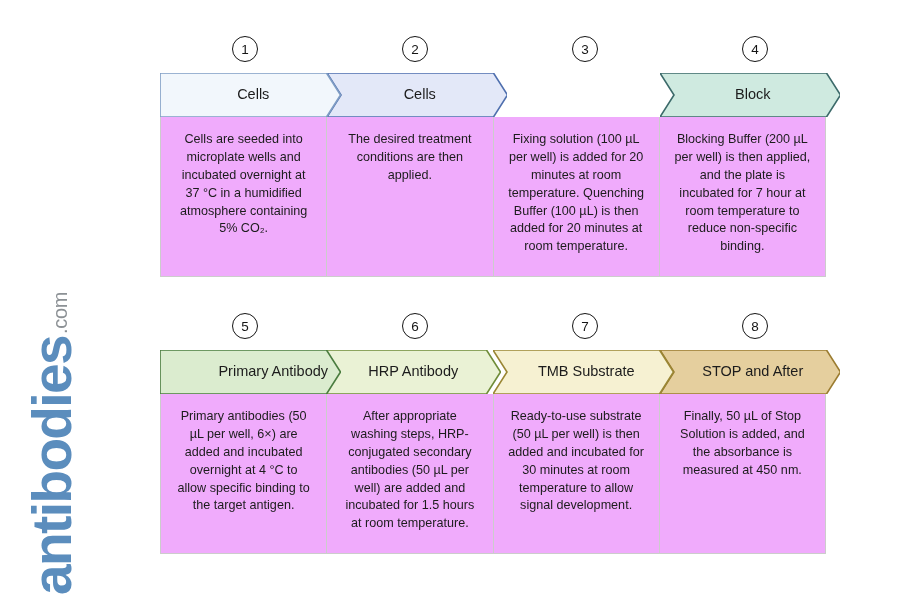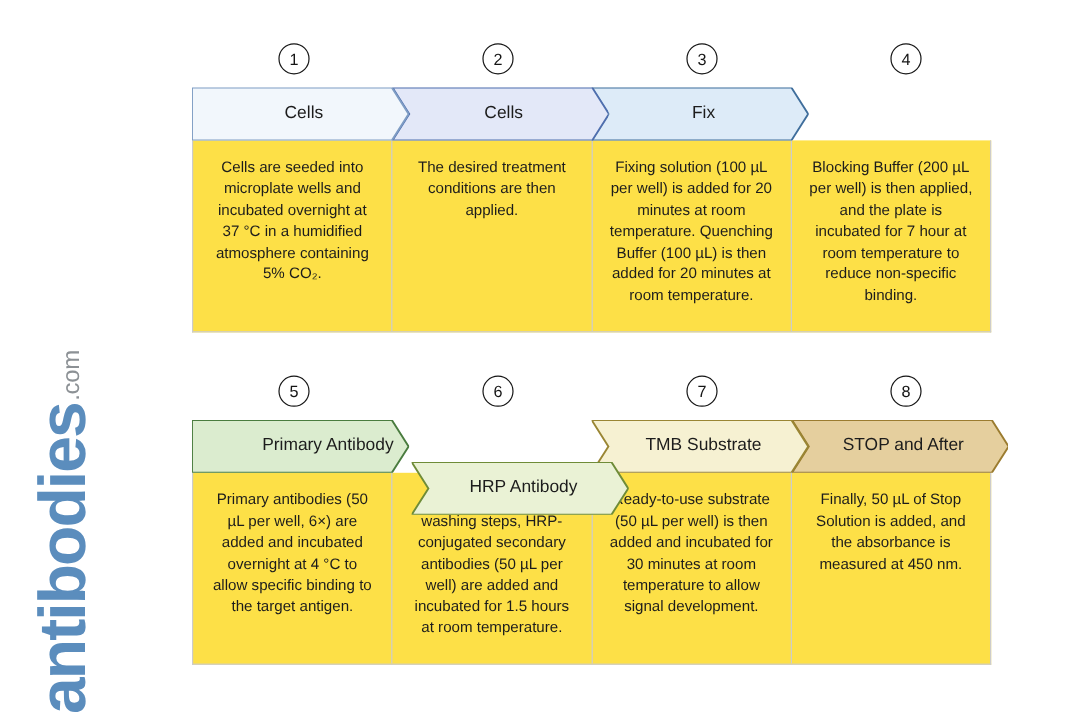--- a/index.html
+++ b/index.html
@@ -120,21 +120,21 @@
 
   
   .body-grid {
     position: relative;
     display: flex;
     width: 666px;
     height: 160px;
     border: 1px solid #cccccc;
     border-top: none;
     box-sizing: border-box;
-    background: #fde047;
+    background: #f0abfc;
   }
   .body-cell {
     flex: 1 1 0;
     border-right: 1px solid #cccccc;
     box-sizing: border-box;
     padding: 14px 13px 10px 13px;
     font-size: 12.6px;
     line-height: 1.42;
     color: #1c1c1c;
     text-align: center;
@@ -179,27 +179,27 @@
         <span class="chev-label">Cells</span>
       </div>
       <div class="chevron" style="left: 166.5px; width: 180.5px; z-index: 3;">
         <div class="chev-shape">
           <svg viewBox="0 0 180.5 44" preserveAspectRatio="none">
             <polygon points="0,0 166.5,0 180.5,22 166.5,44 0,44 14,22" fill="#e3e8f8" stroke="#4f6fae" stroke-width="1.6" stroke-linejoin="miter"></polygon>
           </svg>
         </div>
         <span class="chev-label">Cells</span>
       </div>
-      <div class="chevron" style="left: 333px; width: 180.5px; z-index: 2;">
-        <div class="chev-shape">
-          <svg viewBox="0 0 180.5 44" preserveAspectRatio="none">
-            <polygon points="0,0 166.5,0 180.5,22 166.5,44 0,44 14,22" fill="#ddebf8" stroke="#3f6e9c" stroke-width="1.6" stroke-linejoin="miter"></polygon>
-          </svg>
-        </div>
-        <span class="chev-label">Fix</span>
+      <div class="chevron" style="left: 499.5px; width: 180.5px; z-index: 1;">
+        <div class="chev-shape">
+          <svg viewBox="0 0 180.5 44" preserveAspectRatio="none">
+            <polygon points="0,0 166.5,0 180.5,22 166.5,44 0,44 14,22" fill="#cfeae0" stroke="#3c6a6a" stroke-width="1.6" stroke-linejoin="miter"></polygon>
+          </svg>
+        </div>
+        <span class="chev-label">Block</span>
       </div>
     </div>
   <div class="body-grid">
       <div class="body-cell">
         <span class="cell-text">Cells are seeded into microplate wells and incubated overnight at 37 °C in a humidified atmosphere containing 5% CO₂.</span>
       </div>
       <div class="body-cell">
         <span class="cell-text">The desired treatment conditions are then applied.</span>
       </div>
       <div class="body-cell">
@@ -228,21 +228,21 @@
     </div>
   <div class="chevron-band">
       <div class="chevron" style="left: 0px; width: 180.5px; z-index: 4; padding-left: 40px;">
         <div class="chev-shape">
           <svg viewBox="0 0 180.5 44" preserveAspectRatio="none">
             <polygon points="0,0 166.5,0 180.5,22 166.5,44 0,44" fill="#dbeccf" stroke="#4a7c3f" stroke-width="1.6" stroke-linejoin="miter"></polygon>
           </svg>
         </div>
         <span class="chev-label">Primary Antibody</span>
       </div>
-      <div class="chevron" style="left: 183px; width: 180.5px; z-index: 3; margin-top: 35px;">
+      <div class="chevron" style="left: 160px; width: 180.5px; z-index: 3;">
         <div class="chev-shape">
           <svg viewBox="0 0 180.5 44" preserveAspectRatio="none">
             <polygon points="0,0 166.5,0 180.5,22 166.5,44 0,44 14,22" fill="#eaf2d5" stroke="#6f8c38" stroke-width="1.6" stroke-linejoin="miter"></polygon>
           </svg>
         </div>
         <span class="chev-label">HRP Antibody</span>
       </div>
       <div class="chevron" style="left: 333px; width: 180.5px; z-index: 2;">
         <div class="chev-shape">
           <svg viewBox="0 0 180.5 44" preserveAspectRatio="none">

